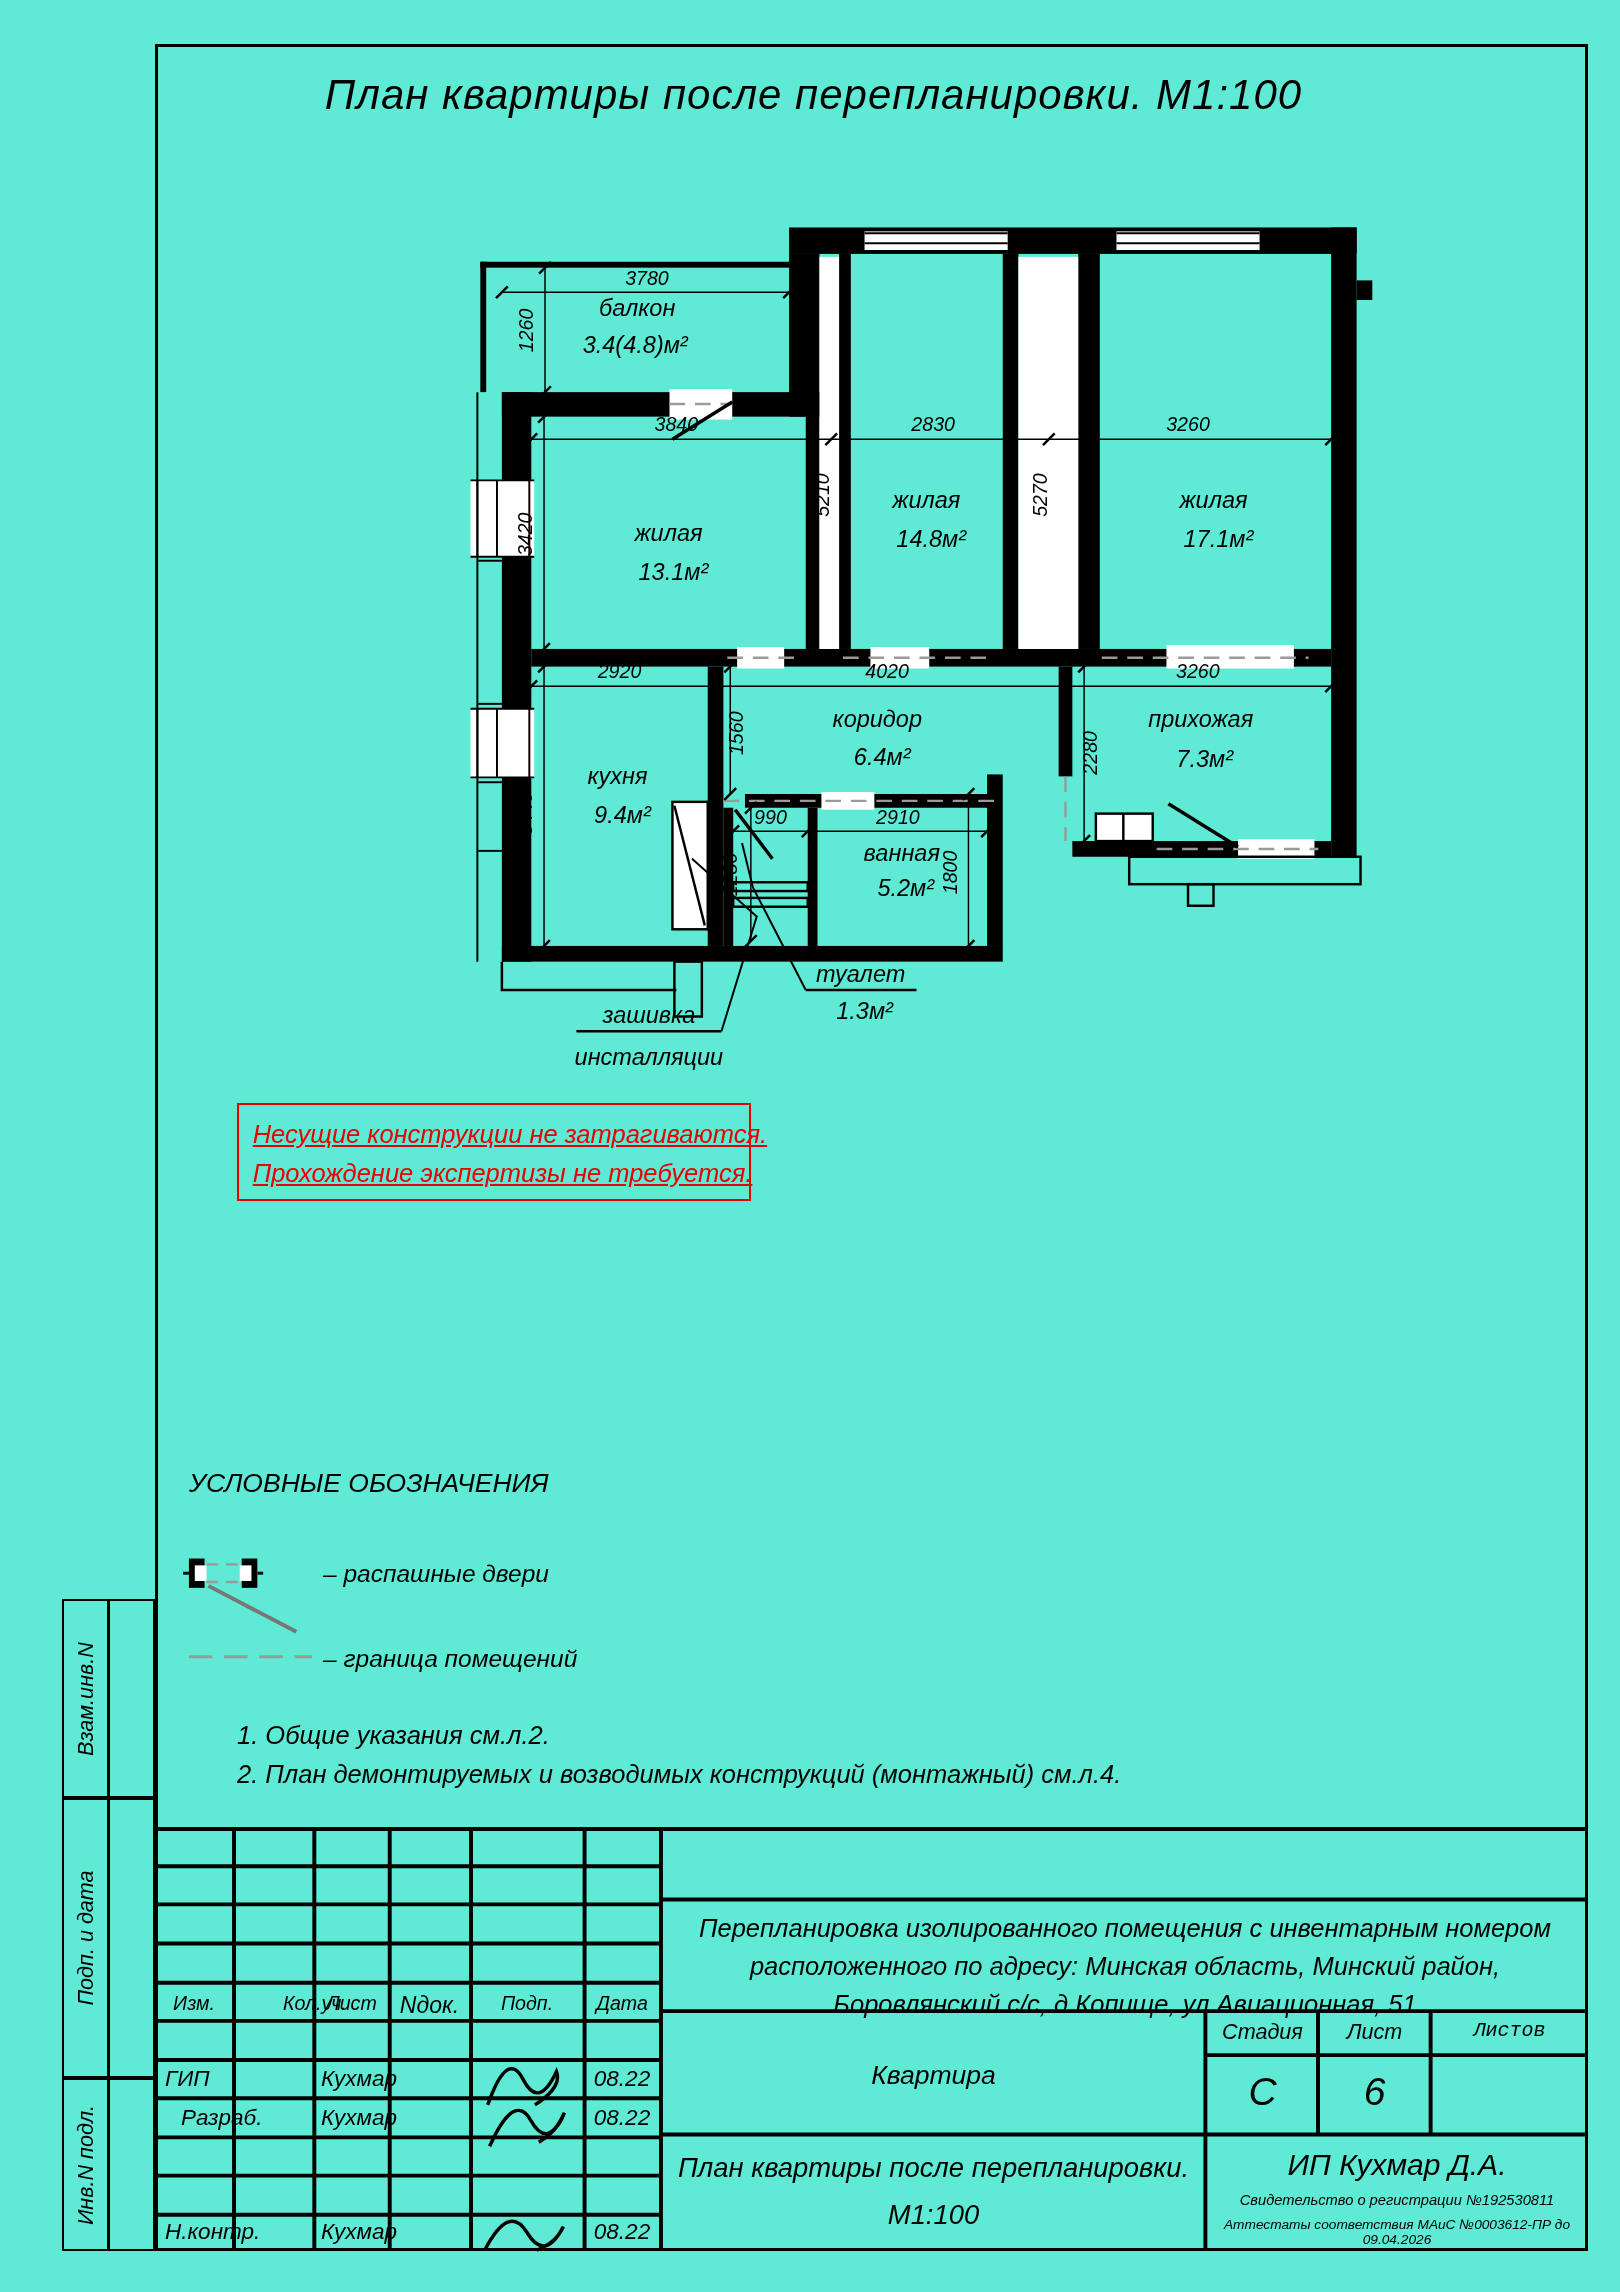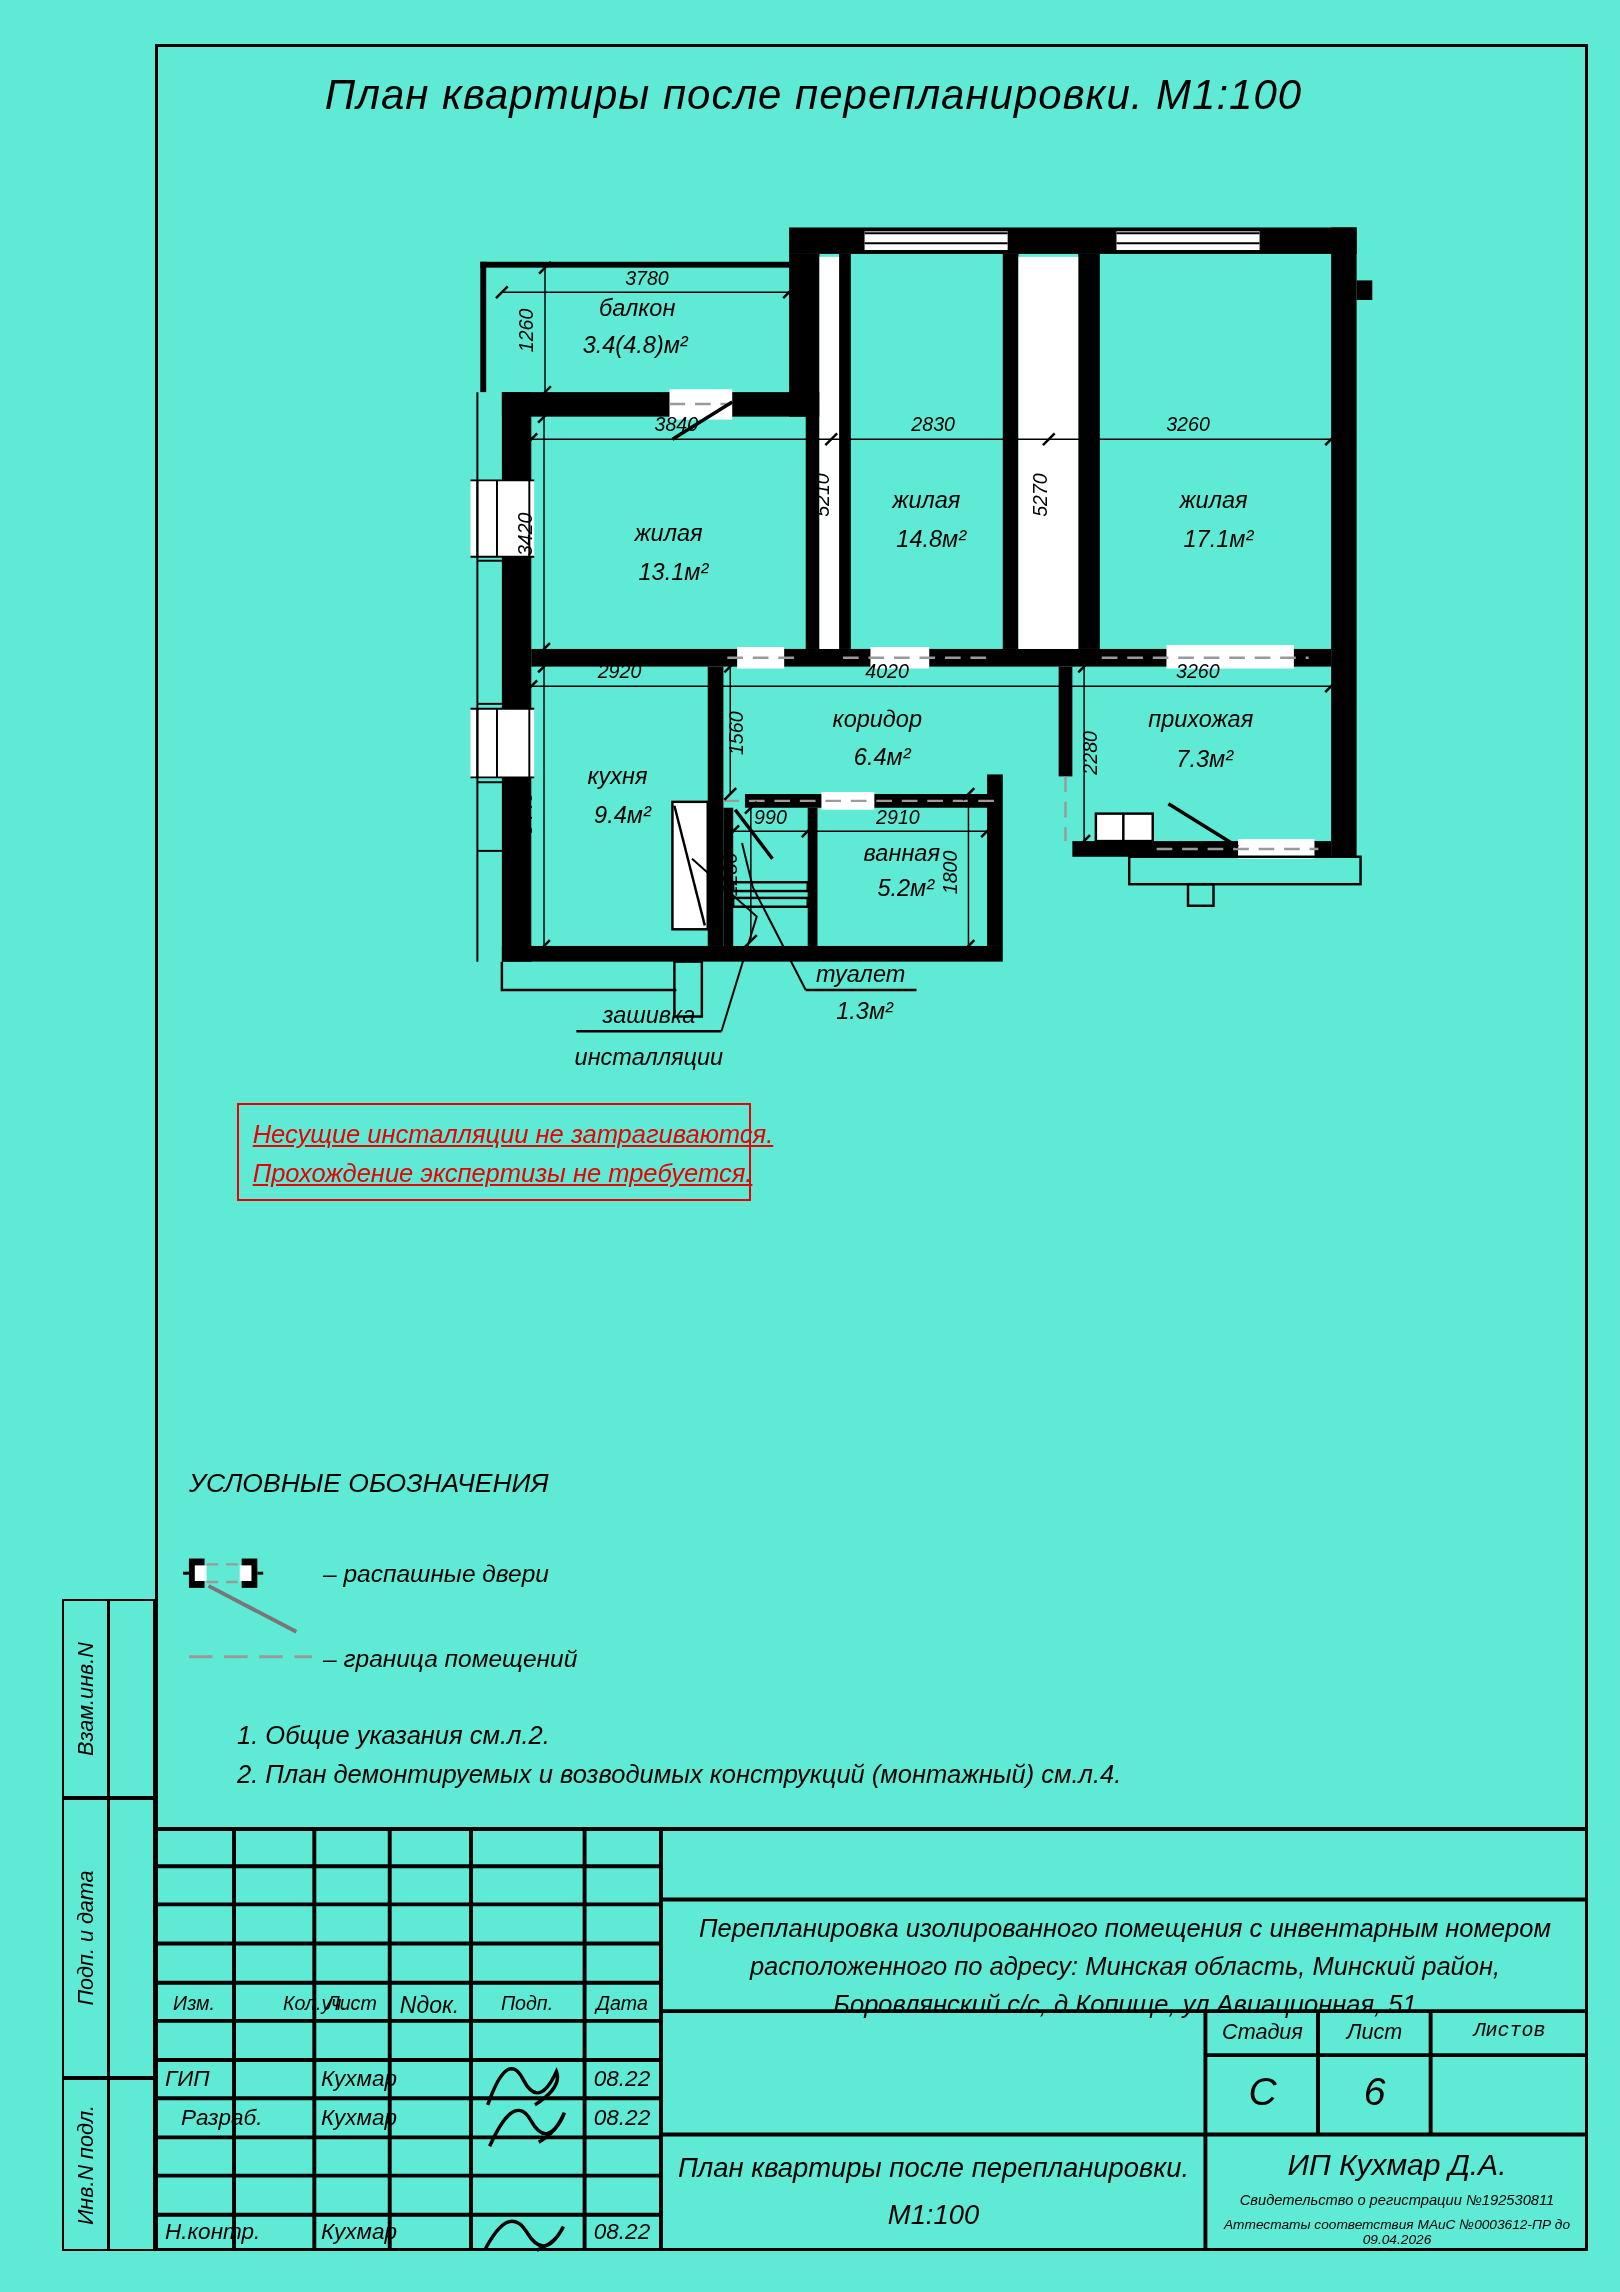--- a/index.html
+++ b/index.html
@@ -243,21 +243,21 @@
       <text class="room" x="878" y="1002" text-anchor="middle">туалет</text>
       <text class="room" x="882" y="1040" text-anchor="middle">1.3м²</text>
       <polyline points="736,1052 772,935 706,876" stroke="#000" stroke-width="2" fill="none"></polyline>
       <line x1="588" y1="1052" x2="736" y2="1052" stroke="#000" stroke-width="2.5"></line>
       <text class="room" x="662" y="1044" text-anchor="middle">зашивка</text>
       <text class="room" x="662" y="1086" text-anchor="middle">инсталляции</text>
     </g>
   </svg>
 
   <div class="warnbox">
-    <div>Несущие инсталляции не затрагиваются.</div>
+    <div>Несущие конструкции не затрагиваются.</div>
     <div>Прохождение экспертизы не требуется.</div>
   </div>
 
   <div class="legend-title">УСЛОВНЫЕ ОБОЗНАЧЕНИЯ</div>
 
   <svg class="abs" style="left:181px;top:1539px;" width="137" height="127" viewBox="0 0 140 130">
     <rect x="8" y="20" width="16" height="30" fill="#000"></rect>
     <rect x="14" y="27" width="12" height="16" fill="#fff"></rect>
     <rect x="62" y="20" width="16" height="30" fill="#000"></rect>
     <rect x="60" y="27" width="12" height="16" fill="#fff"></rect>
@@ -340,20 +340,21 @@
 
   <svg class="abs" style="left:470px;top:2044px;" width="114" height="113" viewBox="0 0 116 115">
     <path d="M18,62 Q38,5 54,36 T88,28 Q94,44 66,62" stroke="#000" stroke-width="3.5" fill="none"></path>
     <path d="M20,104 Q45,48 62,78 T96,70 Q90,88 70,100" stroke="#000" stroke-width="3.5" fill="none"></path>
   </svg>
   <svg class="abs" style="left:470px;top:2203px;" width="114" height="59" viewBox="0 0 116 60">
     <path d="M15,48 Q40,0 58,30 T95,24 Q88,40 68,48" stroke="#000" stroke-width="3.5" fill="none"></path>
   </svg>
 
   <div class="tb-text" style="left:676px;top:1909px;width:898px;font-size:25.5px;line-height:38px;">Перепланировка изолированного помещения с инвентарным номером расположенного по адресу: Минская область, Минский район, Боровлянский с/с, д.Копище, ул.Авиационная, 51</div>
+  <div class="tb-text" style="left:661px;top:2060px;width:545px;font-size:26.5px;">Квартира</div>
   <div class="tb-text" style="left:1206px;top:2019px;width:113px;font-size:21.6px;">Стадия</div>
   <div class="tb-text" style="left:1318px;top:2019px;width:113px;font-size:21.6px;">Лист</div>
   <div class="tb-text" style="left:1431px;top:2019px;width:157px;font-size:20px;font-family:Liberation Mono, monospace;">Листов</div>
   <div class="tb-text" style="left:1206px;top:2070px;width:113px;font-size:39px;">С</div>
   <div class="tb-text" style="left:1318px;top:2070px;width:113px;font-size:39px;">6</div>
   <div class="tb-text" style="left:1431px;top:2070px;width:157px;font-size:39px;"></div>
   <div class="tb-text" style="left:661px;top:2152px;width:545px;font-size:27.4px;">План квартиры после перепланировки.</div>
   <div class="tb-text" style="left:661px;top:2199px;width:545px;font-size:27.4px;">М1:100</div>
   <div class="tb-text" style="left:1206px;top:2148px;width:382px;font-size:30px;">ИП Кухмар Д.А.</div>
   <div class="tb-text" style="left:1206px;top:2192px;width:382px;font-size:14.7px;">Свидетельство о регистрации №192530811</div>

